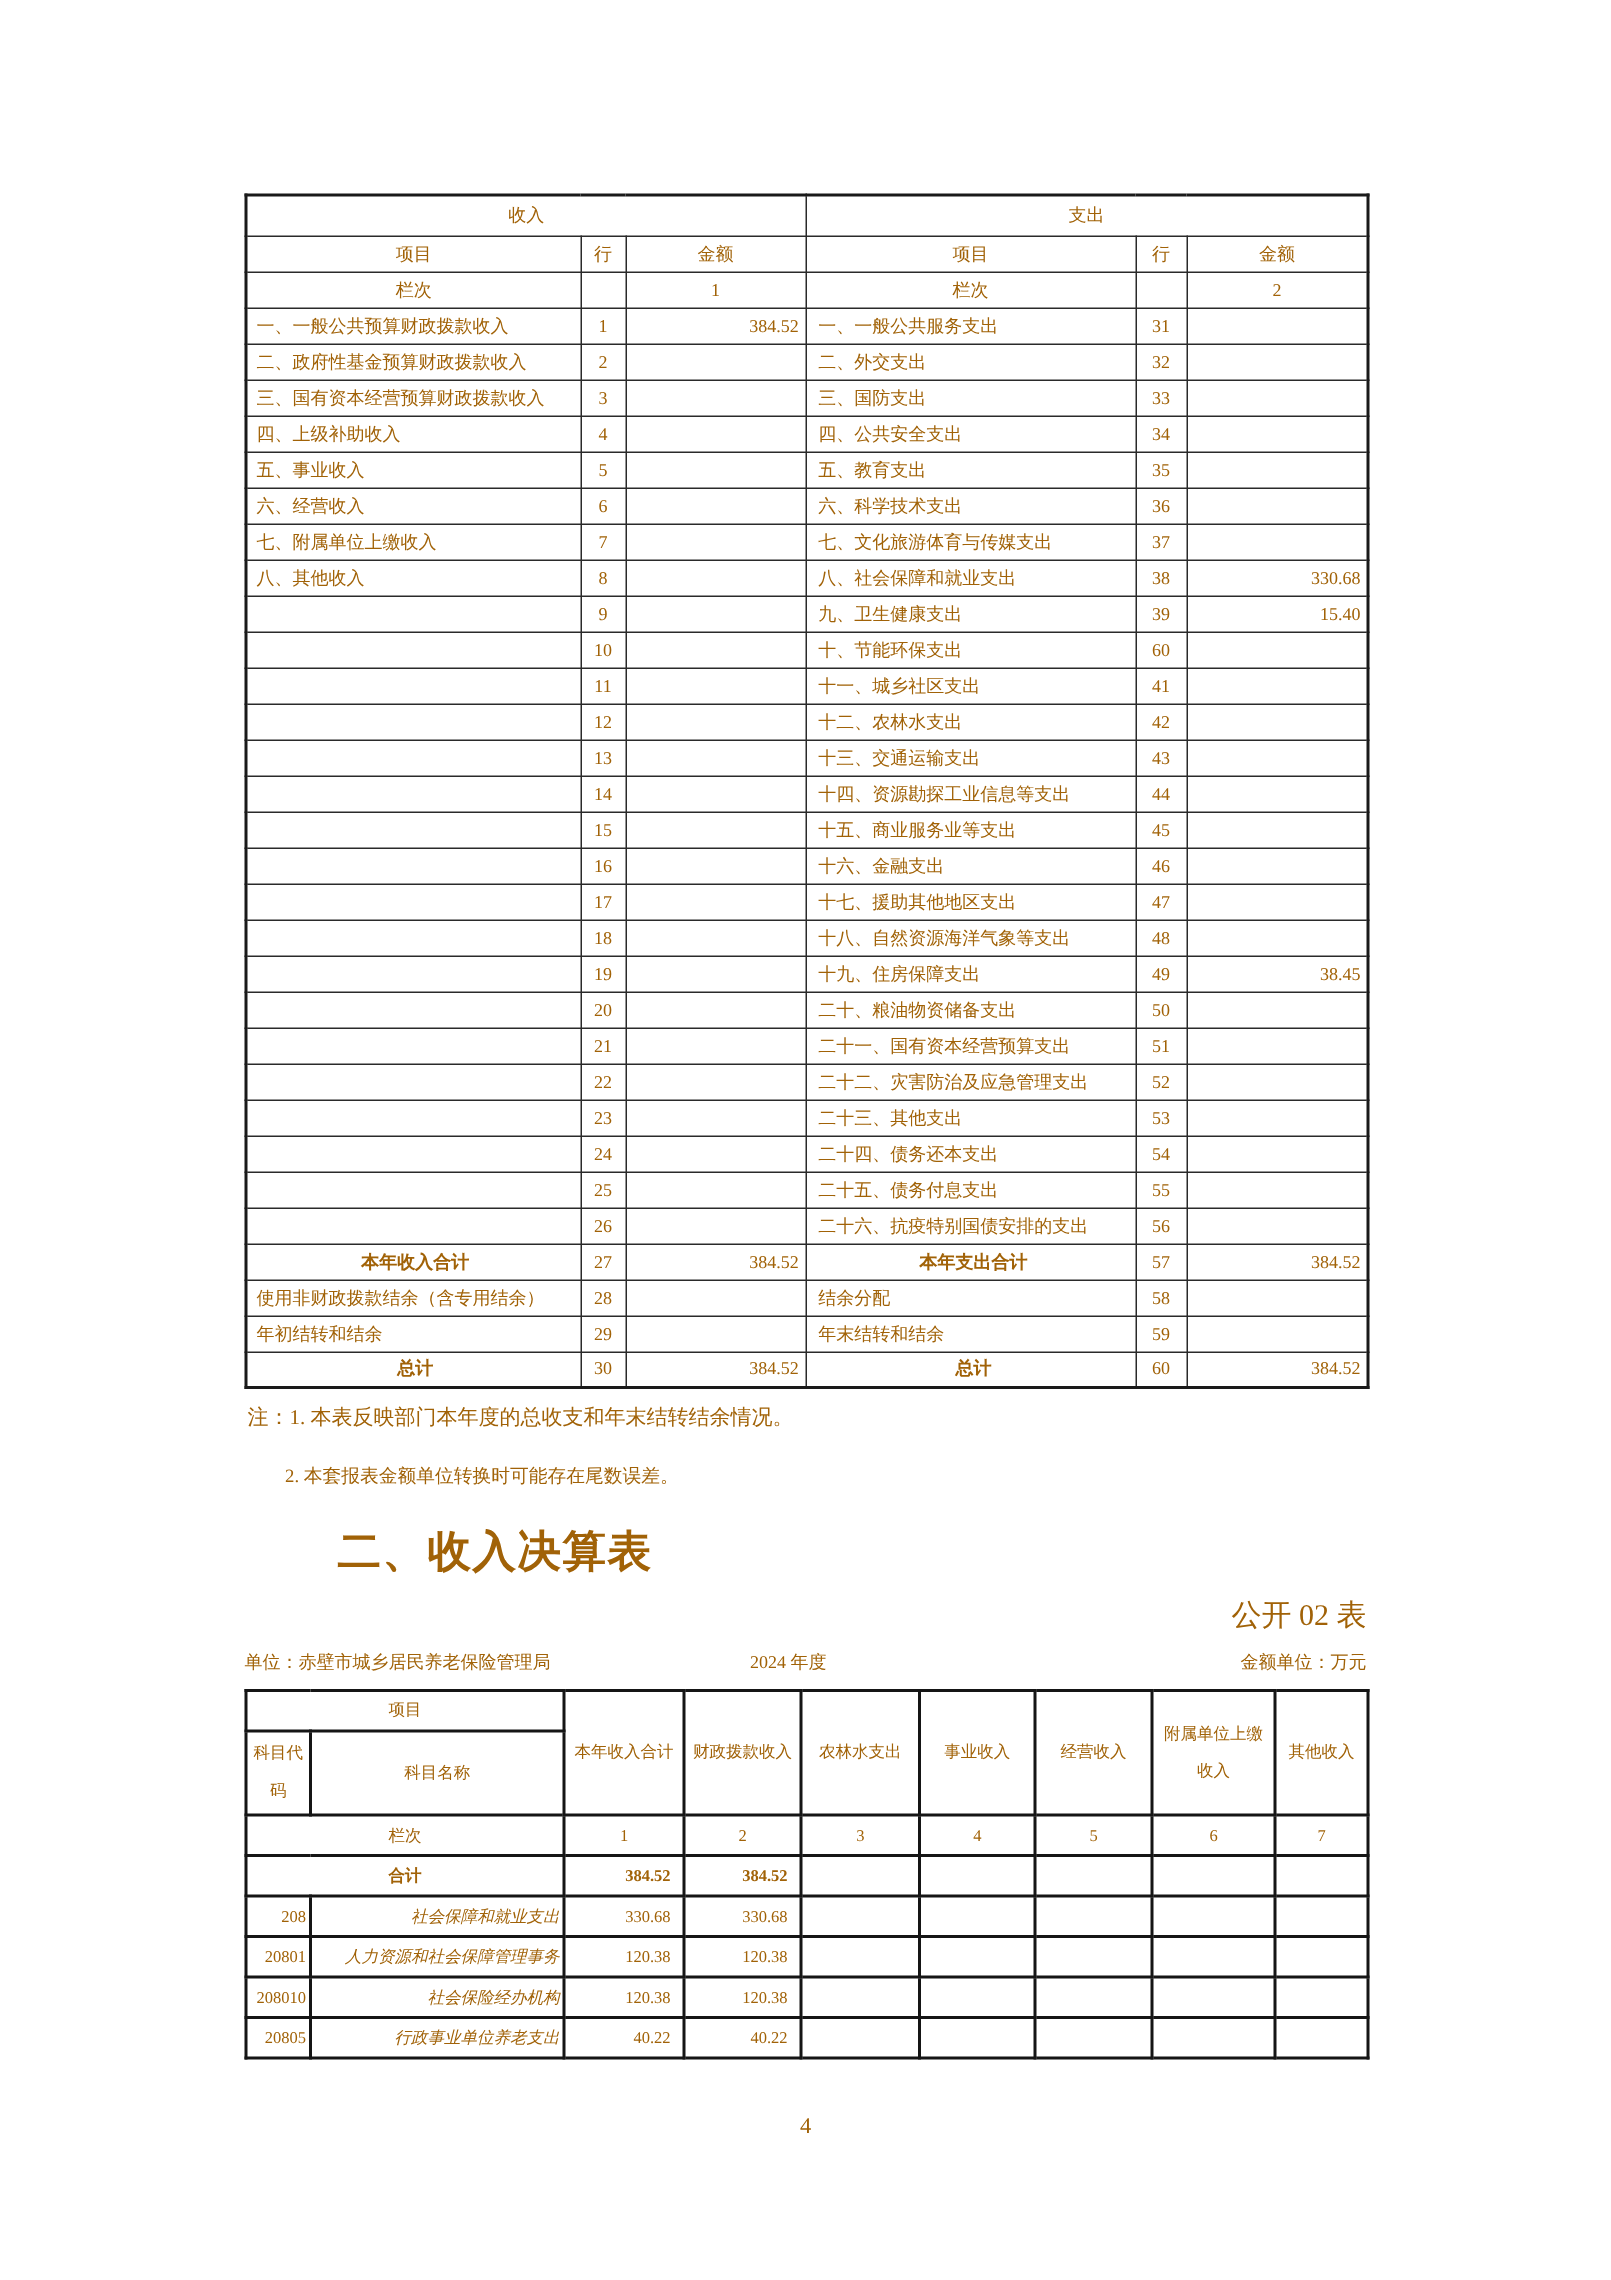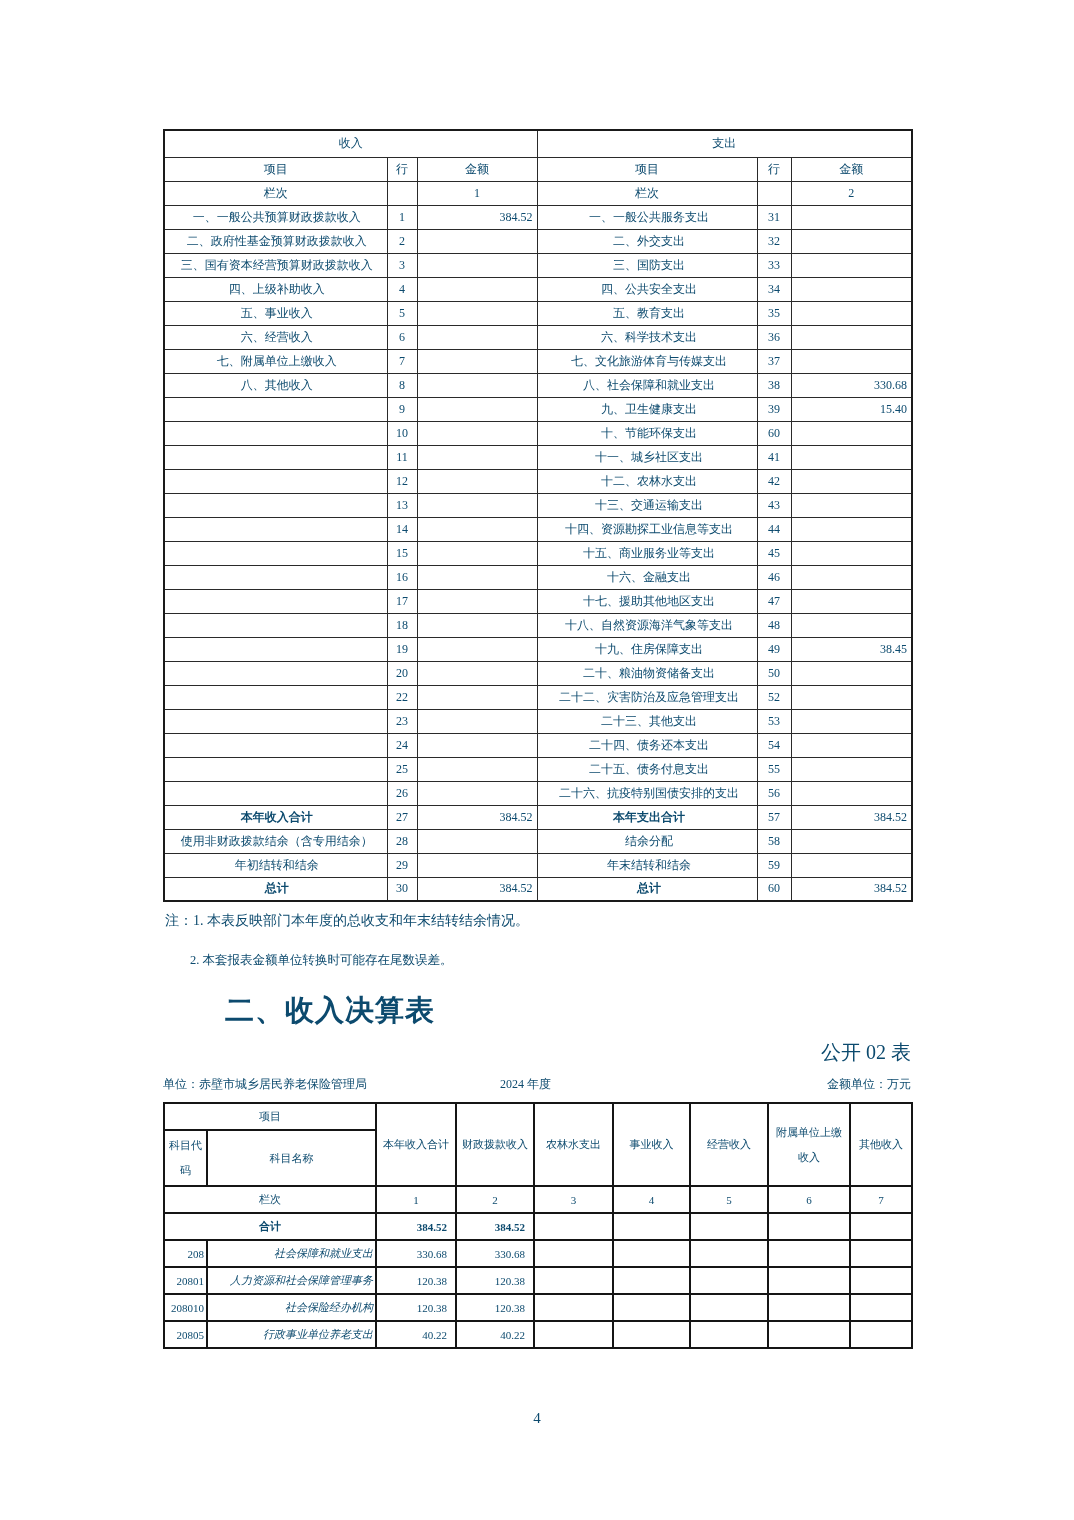--- a/index.html
+++ b/index.html
@@ -2,21 +2,21 @@
 <html><head>
 <meta charset="utf-8">
 <style>
   * { box-sizing: border-box; }
   html, body { margin: 0; padding: 0; background: #ffffff; }
   .sheet {
     position: relative;
     width: 1074px;
     height: 1520px;
     background: #ffffff;
-    color: #0c4a6e;
+    color: #a16207;
     font-family: "Liberation Serif", "DejaVu Serif", serif;
     overflow: hidden;
   }
   .content { padding: 129px 163px 0 163px; }
 
   
   table { border-collapse: collapse; table-layout: fixed; }
   .t1 { width: 748px; border: 2px solid #1a1a1a; }
   .t1 th, .t1 td {
     border: 1px solid #2a2a2a;
@@ -24,21 +24,21 @@
     font-weight: normal;
     padding: 0 4px;
     overflow: hidden;
     white-space: nowrap;
     text-align: center;
   }
   .t1 thead tr.h1 { height: 27px; }
   .t1 thead tr.h2 { height: 24px; }
   .t1 thead tr.h3 { height: 24px; }
   .t1 tbody tr { height: 24px; }
-  .t1 td.item   { text-align: center; padding-left: 6px; }
+  .t1 td.item   { text-align: left; padding-left: 6px; }
   .t1 td.item-r { padding-left: 8px; }
   .t1 td.amt    { text-align: right; padding-right: 4px; }
   .t1 tr.em td.item { text-align: center; font-weight: bold; font-family: "Liberation Sans", "DejaVu Sans", sans-serif; }
 
   
   .note1 { margin: 10px 0 0 2px; font-size: 14px; }
   .note2 { margin: 22px 0 0 27px; font-size: 12.5px; }
 
   
   .heading {
@@ -273,20 +273,28 @@
             <td class="item item-r">十九、住房保障支出</td>
             <td class="line">49</td>
             <td class="amt">38.45</td>
           </tr>
           <tr>
             <td class="item"></td>
             <td class="line">20</td>
             <td class="amt"></td>
             <td class="item item-r">二十、粮油物资储备支出</td>
             <td class="line">50</td>
+            <td class="amt"></td>
+          </tr>
+          <tr>
+            <td class="item"></td>
+            <td class="line">21</td>
+            <td class="amt"></td>
+            <td class="item item-r">二十一、国有资本经营预算支出</td>
+            <td class="line">51</td>
             <td class="amt"></td>
           </tr>
           <tr>
             <td class="item"></td>
             <td class="line">22</td>
             <td class="amt"></td>
             <td class="item item-r">二十二、灾害防治及应急管理支出</td>
             <td class="line">52</td>
             <td class="amt"></td>
           </tr>

